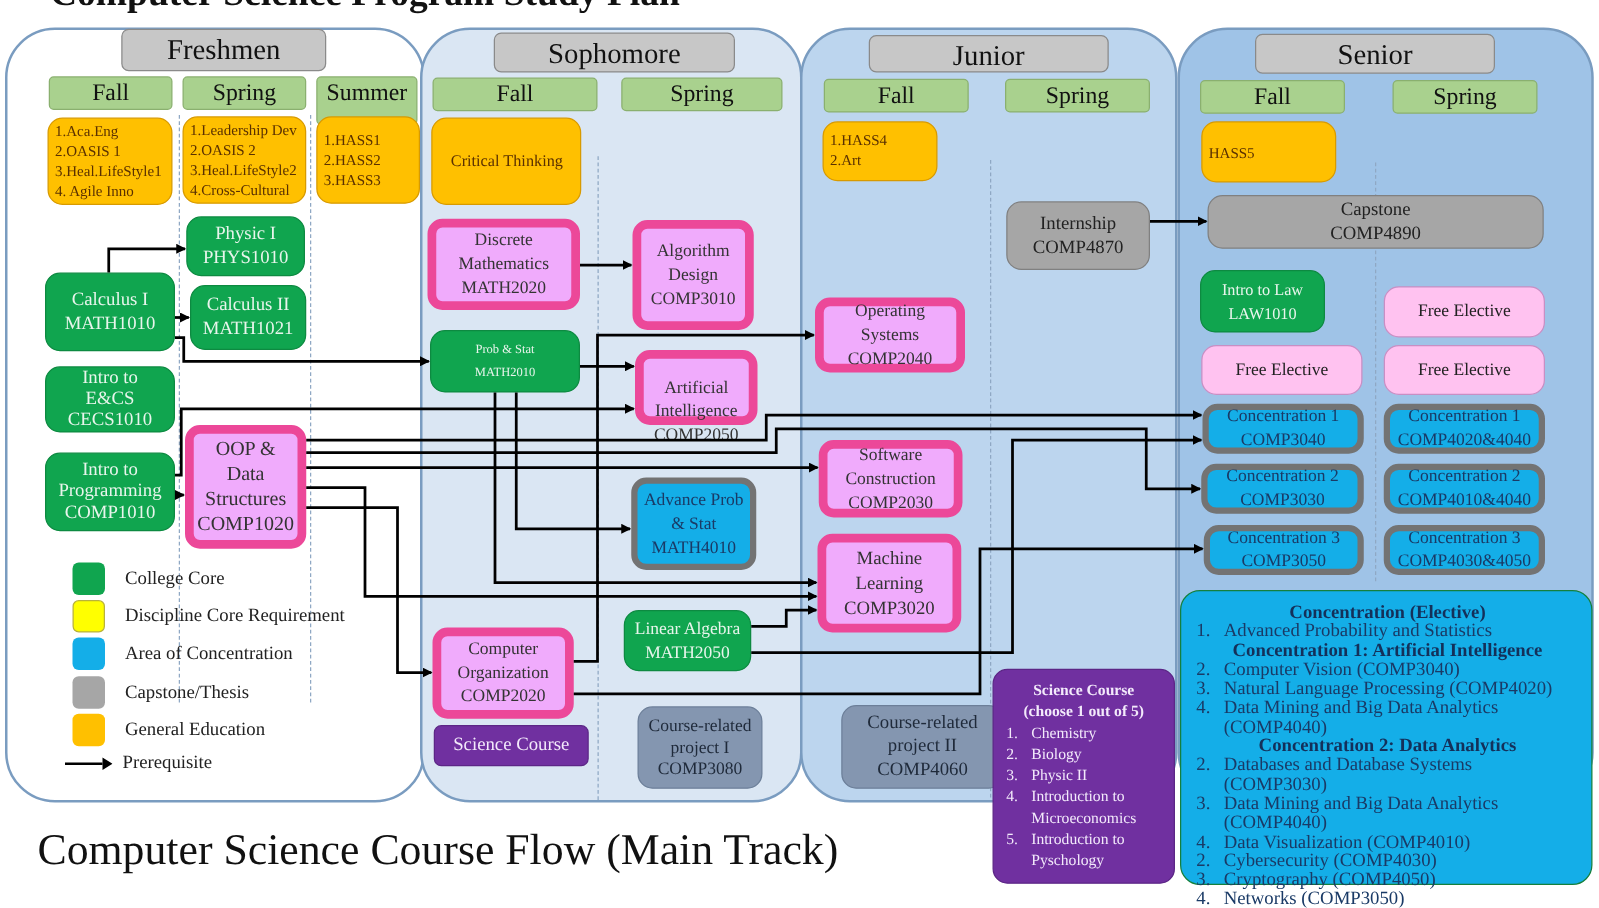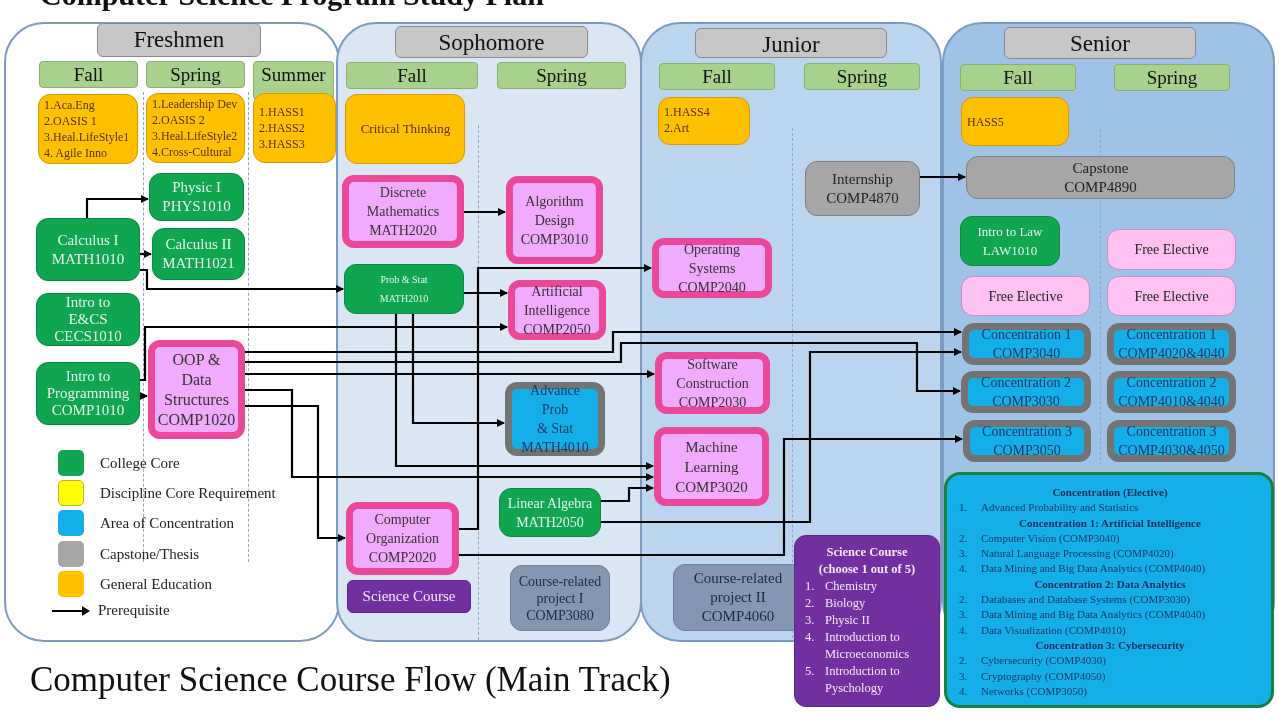--- a/index.html
+++ b/index.html
@@ -12,32 +12,32 @@
   .year.ju { background:#bcd5ee; }
   .year.se { background:#9fc3e7; }
   .yhead { position:absolute; box-sizing:border-box; background:#c7c7c7; border:1px solid #8a8a8a; border-radius:6px;
            font-size:23px; text-align:center; line-height:32px; color:#111; }
   .sem { position:absolute; box-sizing:border-box; background:#a9d18e; border:1px solid #8ab06f; border-radius:4px;
          font-size:19px; text-align:center; line-height:26px; color:#111; }
   .box { position:absolute; box-sizing:border-box; border-radius:12px; display:flex; flex-direction:column;
          align-items:center; justify-content:center; text-align:center; font-size:14px; line-height:19px; padding:14px 4px; }
   .green { background:#10a54f; color:#e8f5ec; border:1px solid #0d8a41; font-size:15px; }
   .yellow { background:#f0abfc; color:#333; border:7px solid #ec4899; }
-  .blue { background:#14aee8; color:#1a3a66; border:7px solid #737373; }
+  .blue { background:#14aee8; color:#1a3a66; border:5px solid #737373; }
   .gray { background:#a6a6a6; color:#222; border:1px solid #808080; }
   .orange { background:#ffc000; color:#5a3000; border:1px solid #d89a00; font-size:12px; line-height:16px; align-items:flex-start; text-align:left; padding-left:5px; }
   .pink { background:#ffc2f0; color:#222; border:1px solid #c88fc4; }
   .purple { background:#7030a0; color:#f3eafb; border:1px solid #5c2686; }
   .slate { background:#8496b0; color:#1f2a3a; border:1px solid #6c7f99; font-size:15px;margin-left:16px; }
   .dash { position:absolute; border-left:1px dashed #8fa8c4; width:0; }
   .legend-row { position:absolute; left:58px; display:flex; align-items:center; font-size:15px; color:#222; }
   .swatch { width:26px; height:26px; border-radius:5px; margin-right:16px; box-sizing:border-box; }
   .conc-panel { position:absolute; left:944px; top:472px; width:330px; height:236px; background:#14aee8;
-                border:3px solid #15803d; border-radius:16px; box-sizing:border-box; padding:10px 10px 6px 12px;
-                font-size:11px; line-height:15.3px; color:#1a3a66; }
+                border:1px solid #15803d; border-radius:16px; box-sizing:border-box; padding:10px 10px 6px 12px;
+                font-size:15px; line-height:15.3px; color:#1a3a66; }
   .conc-panel .h { text-align:center; font-weight:bold; color:#14305a; }
   .conc-panel .li { display:flex; }
   .conc-panel .li .n { width:22px; flex:none; }
   .sci-list { font-size:12.5px; line-height:17px; text-align:left; align-items:stretch; padding:8px 10px; justify-content:flex-start; }
   .sci-list .h { text-align:center; font-weight:bold; }
   .sci-list .li { display:flex; }
   .sci-list .li .n { width:20px; flex:none; }
   .footer-title { position:absolute; left:30px; top:660px; font-size:35px; color:#111; white-space:nowrap; }
   svg.arrows { position:absolute; left:0; top:0; }
 </style>
@@ -164,21 +164,21 @@
 </div>
 <div class="box yellow" style="left:506px; top:176px; width:97px; height:88px;">
   <div>Algorithm</div>
   <div>Design</div>
   <div>COMP3010</div>
 </div>
 <div class="box green" style="left:344px; top:264px; width:120px; height:50px; font-size:10px;">
   <div>Prob &amp; Stat</div>
   <div>MATH2010</div>
 </div>
-<div class="box yellow" style="left:508px; top:280px; width:98px; height:60px;">
+<div class="box yellow" style="left:508px; top:280px; width:98px; height:60px;justify-content:space-between;">
   <div>Artificial</div>
   <div>Intelligence</div>
   <div>COMP2050</div>
 </div>
 <div class="box blue" style="left:505px; top:382px; width:100px; height:74px;">
   <div>Advance  Prob</div>
   <div>&amp; Stat</div>
   <div>MATH4010</div>
 </div>
 <div class="box green" style="left:499px; top:488px; width:102px; height:49px; font-size:14px;">
@@ -316,21 +316,20 @@
       <span>Databases and Database Systems (COMP3030)</span>
     </div>
   <div class="li">
       <span class="n">3.</span>
       <span>Data Mining  and Big Data Analytics (COMP4040)</span>
     </div>
   <div class="li">
       <span class="n">4.</span>
       <span>Data Visualization  (COMP4010)</span>
     </div>
-  <div class="h">Concentration 3: Cybersecurity</div>
   <div class="li">
       <span class="n">2.</span>
       <span>Cybersecurity (COMP4030)</span>
     </div>
   <div class="li">
       <span class="n">3.</span>
       <span>Cryptography (COMP4050)</span>
     </div>
   <div class="li">
       <span class="n">4.</span>

